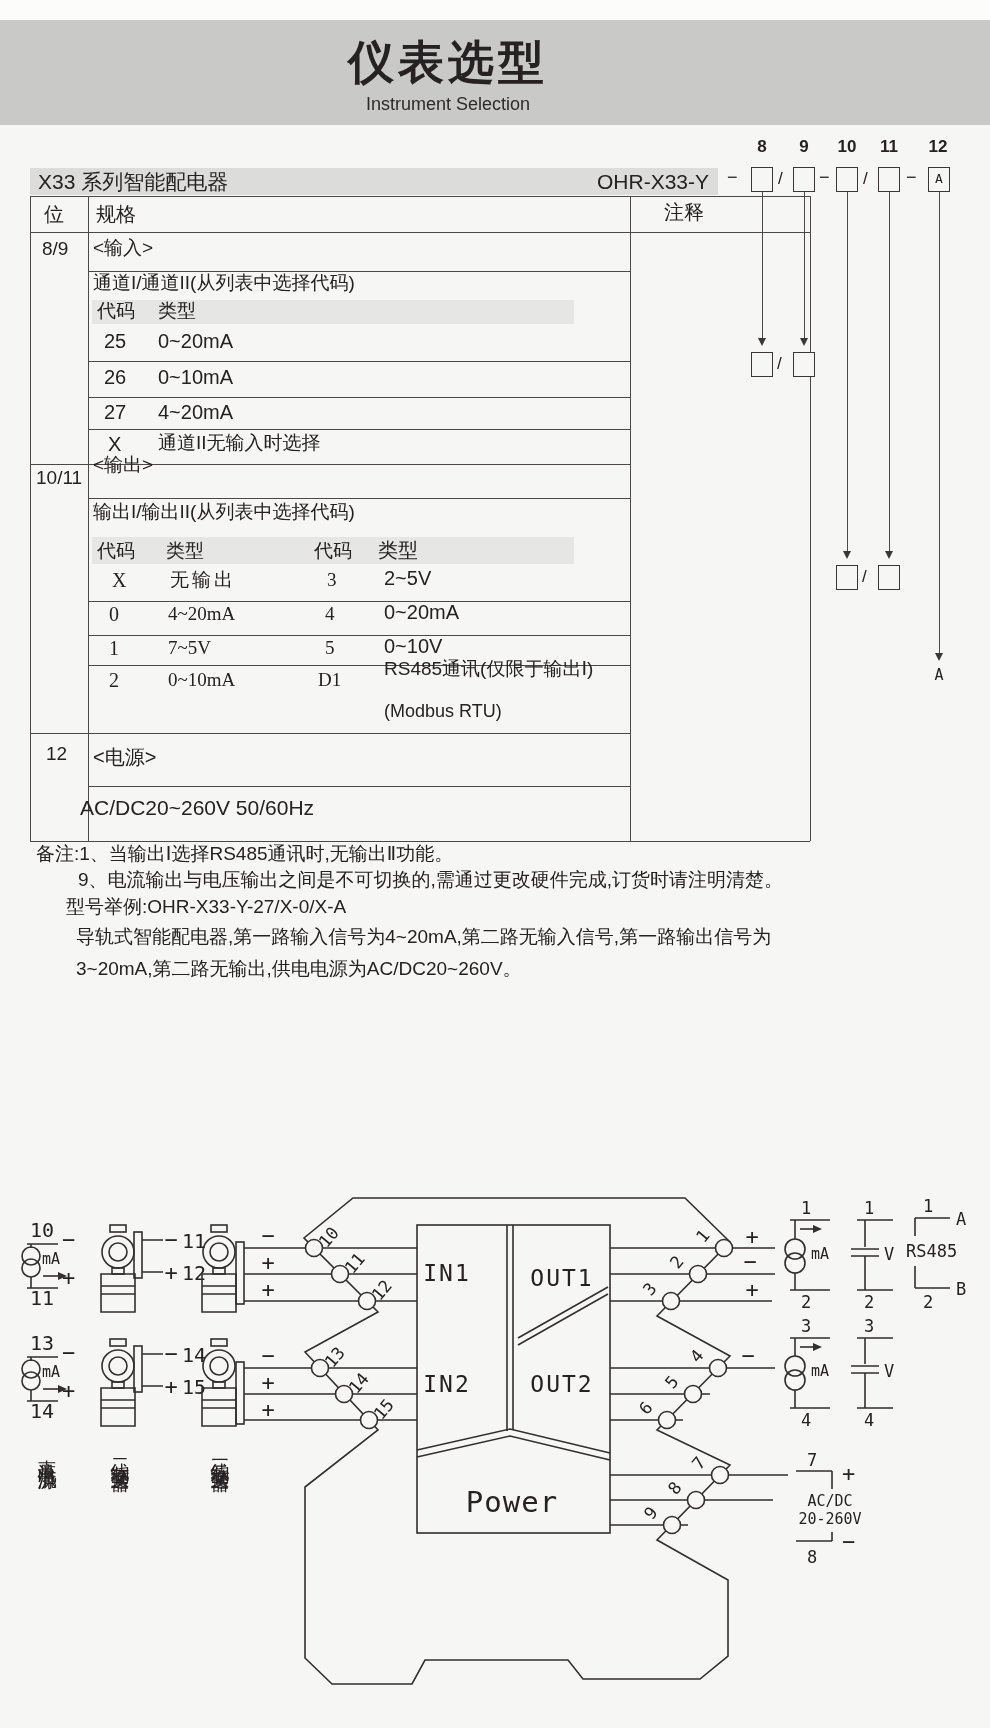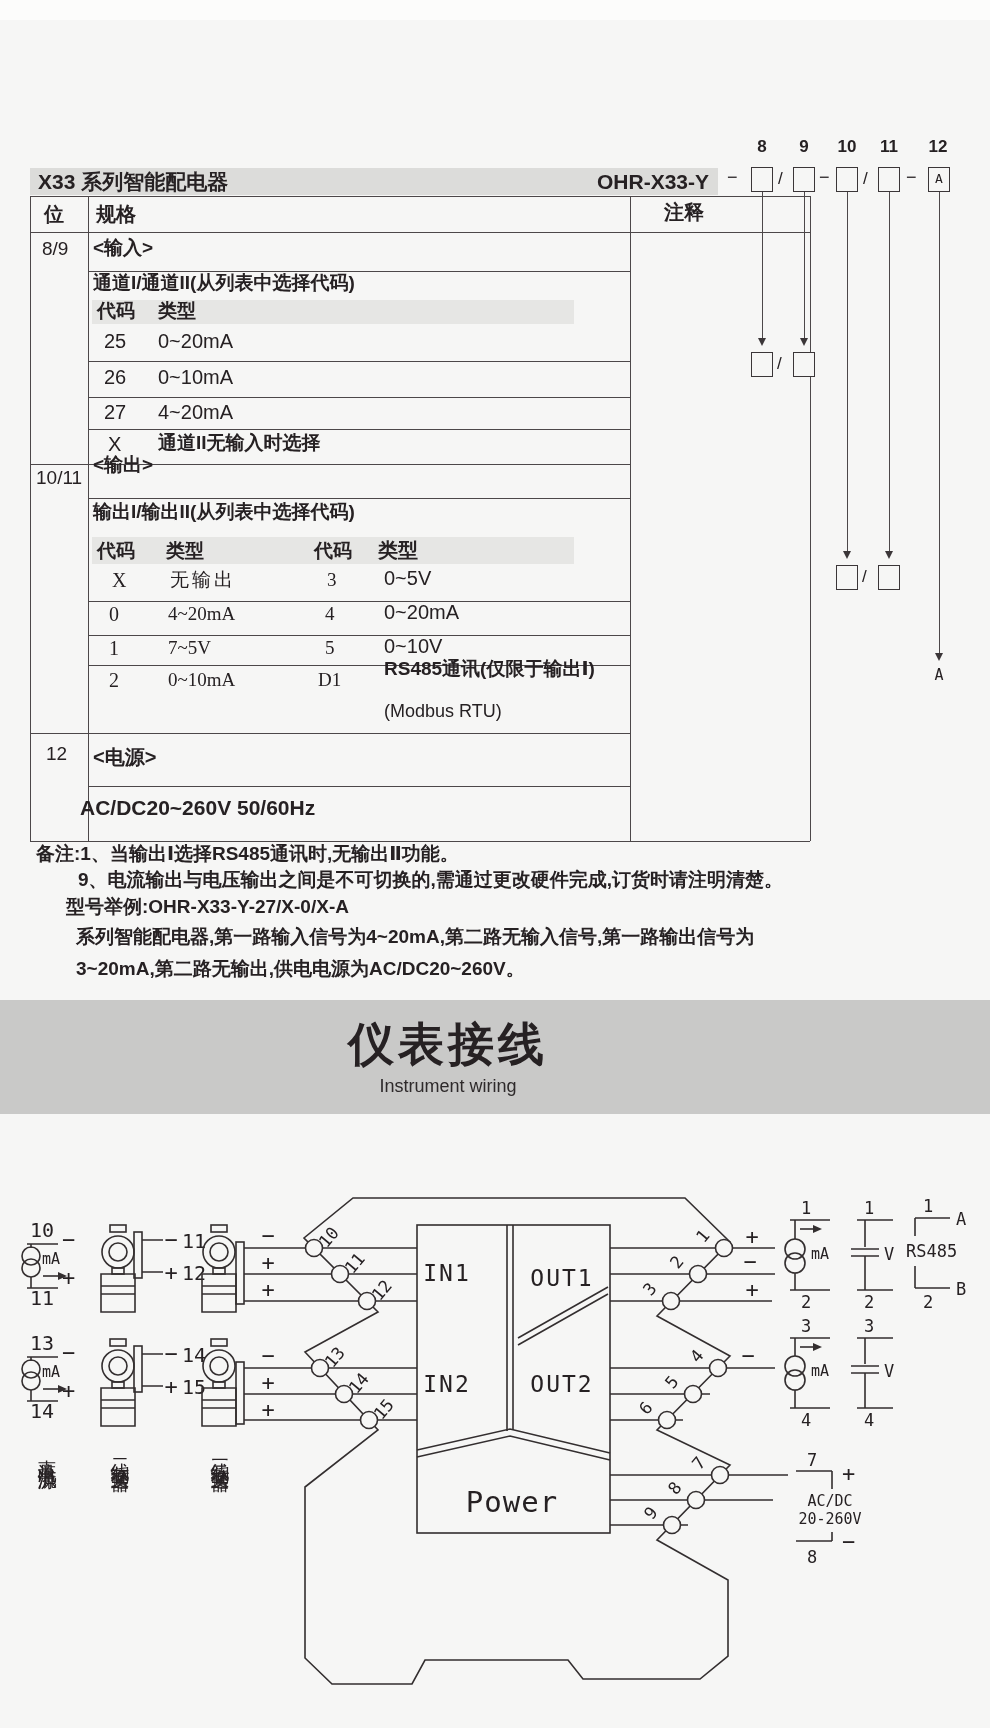--- a/index.html
+++ b/index.html
@@ -15,39 +15,45 @@
   .gray{position:absolute;background:#e6e6e4}
   .strip{position:absolute;background:#dcdcda}
   .sqbox{position:absolute;width:22px;height:25px;border:1.6px solid #3b3638;box-sizing:border-box;
          background:#f6f6f5;text-align:center;font-size:13px;line-height:21px;
          font-family:"DejaVu Sans Mono",monospace}
   .arr{position:absolute;width:0;height:0;border-left:4.5px solid transparent;
        border-right:4.5px solid transparent;border-top:8px solid #3b3638}
   .vert{position:absolute;writing-mode:vertical-rl;text-orientation:upright;letter-spacing:3px;
         font-size:19px;font-weight:500}
   .serif{font-family:"Liberation Serif","DejaVu Serif",serif}
-  .w5{font-weight:700}
+  .w5{font-weight:400}
   .fs15{font-size:15px}.fs17{font-size:17px}.fs18{font-size:18px}.fs19{font-size:19px}
   .fs20{font-size:20px}.fs21{font-size:21px}
   .bold{font-weight:700}
   .mono{font-family:"DejaVu Sans Mono",monospace}
   svg text{fill:#262123;font-family:"DejaVu Sans Mono",monospace}
   .ln{stroke:#332e2f;stroke-width:1.6;fill:none}
   .fillink{fill:#332e2f;stroke:none}
   .term{fill:#f6f6f5;stroke:#332e2f;stroke-width:1.6}.s15{font-size:15px}.s17{font-size:17px}.s20{font-size:20px}
   .s22{font-size:22px}.s23{font-size:23px;letter-spacing:2px}.s29{font-size:29px;letter-spacing:1px}
   .mid{text-anchor:middle}
 </style>
 </head>
 <body>
 
 <div class="page">
 
   <div class="txt" style="left:0;top:0;width:990px;height:20px;background:#fcfcfb"></div>
 
+  <div class="band" style="top:20px;height:105px">
+    <div class="shiftl" style="padding-top:12px">
+      <div class="zh">仪表选型</div>
+      <div class="en">Instrument Selection</div>
+    </div>
+  </div>
 
   <div>
 
     <div class="strip" style="left:30px;top:168px;width:688px;height:27px"></div>
     <div class="gray" style="left:92px;top:300px;width:482px;height:24px"></div>
     <div class="gray" style="left:92px;top:537px;width:482px;height:27px"></div>
 
     <div class="vl" style="left:30px;top:196px;height:645px"></div>
     <div class="vl" style="left:88px;top:196px;height:645px"></div>
     <div class="vl" style="left:630px;top:196px;height:645px"></div>
@@ -110,21 +116,21 @@
     <div class="txt fs19 w5" style="left:93px;top:454px">&lt;输出&gt;</div>
     <div class="txt fs19 w5" style="left:93px;top:501px">输出I/输出II(从列表中选择代码)</div>
     <div class="txt fs19 w5" style="left:97px;top:540px">代码</div>
     <div class="txt fs19 w5" style="left:166px;top:540px">类型</div>
     <div class="txt fs19 w5" style="left:314px;top:540px">代码</div>
     <div class="txt fs20 w5" style="left:378px;top:538px">类型</div>
 
     <div class="txt fs20 serif" style="left:112px;top:568px">X</div>
     <div class="txt fs19 serif" style="left:170px;top:569px;letter-spacing:3px">无输出</div>
     <div class="txt fs19 serif" style="left:327px;top:569px">3</div>
-    <div class="txt fs20" style="left:384px;top:566px">0~5V</div>
+    <div class="txt fs20" style="left:384px;top:566px">2~5V</div>
 
     <div class="txt fs20 serif" style="left:109px;top:602px">0</div>
     <div class="txt fs19 serif" style="left:168px;top:603px">4~20mA</div>
     <div class="txt fs19 serif" style="left:325px;top:603px">4</div>
     <div class="txt fs20" style="left:384px;top:600px">0~20mA</div>
 
     <div class="txt fs20 serif" style="left:109px;top:636px">1</div>
     <div class="txt fs19 serif" style="left:168px;top:637px">7~5V</div>
     <div class="txt fs19 serif" style="left:325px;top:637px">5</div>
     <div class="txt fs20" style="left:384px;top:634px">0~10V</div>
@@ -157,30 +163,24 @@
       <div class="txt fs17" style="left:862px;top:567px">/</div>
       <div class="sqbox" style="left:878px;top:565px"></div>
       <div class="txt fs15 mono" style="left:930px;top:666px;width:18px;text-align:center">A</div>
     </div>
   </div>
 
   <div>
     <div class="txt fs19 w5" style="left:36px;top:843px">备注:1、当输出Ⅰ选择RS485通讯时,无输出Ⅱ功能。</div>
     <div class="txt fs19 w5" style="left:78px;top:869px">9、电流输出与电压输出之间是不可切换的,需通过更改硬件完成,订货时请注明清楚。</div>
     <div class="txt fs19 w5" style="left:66px;top:896px">型号举例:OHR-X33-Y-27/X-0/X-A</div>
-    <div class="txt fs19 w5" style="left:76px;top:926px">系列智能配电器,第一路输入信号为4~20mA,第二路无输入信号,第一路输出信号为</div>
+    <div class="txt fs19 w5" style="left:76px;top:926px">导轨式智能配电器,第一路输入信号为4~20mA,第二路无输入信号,第一路输出信号为</div>
     <div class="txt fs19 w5" style="left:76px;top:958px">3~20mA,第二路无输出,供电电源为AC/DC20~260V。</div>
   </div>
 
-  <div class="band" style="top:1000px;height:114px">
-    <div class="shiftl" style="padding-top:14px">
-      <div class="zh">仪表接线</div>
-      <div class="en">Instrument wiring</div>
-    </div>
-  </div>
 
   <div class="vert" style="left:34px;top:1444px">直流电流源</div>
   <div class="vert" style="left:107px;top:1444px">二线制变送器</div>
   <div class="vert" style="left:207px;top:1444px">三线制变送器</div>
 
   <svg width="990" height="614" viewBox="0 1114 990 614" style="position:absolute;left:0;top:1114px">
     <defs>
       <g id="tx" class="ln">
         <rect x="-8" y="-27" width="16" height="7"></rect>
         <circle cx="0" cy="0" r="16"></circle>

